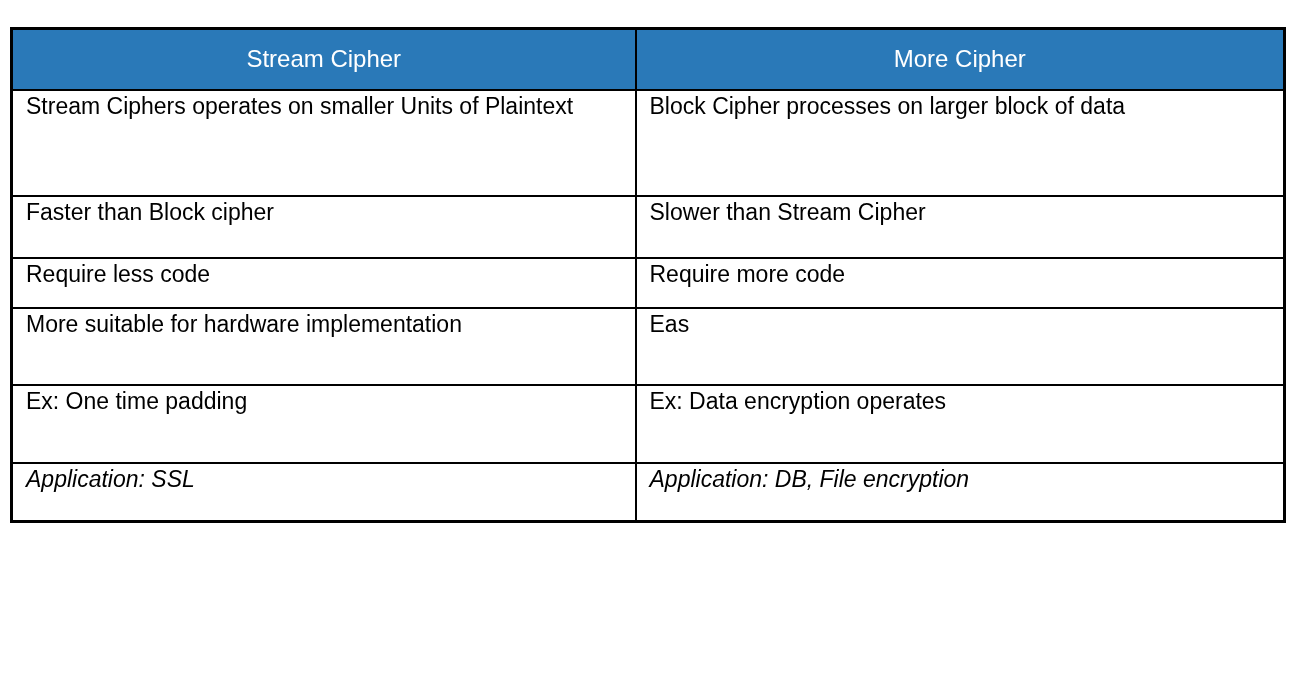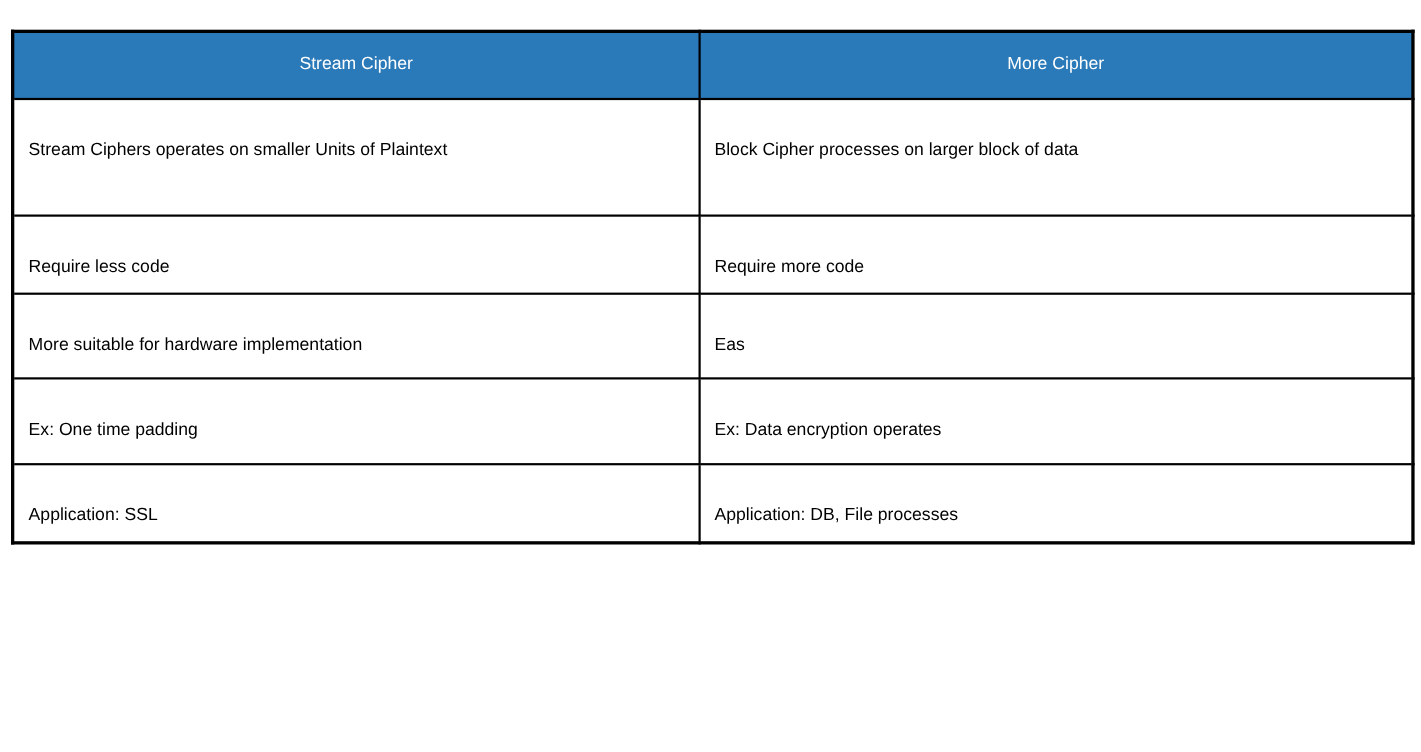--- a/index.html
+++ b/index.html
@@ -27,45 +27,45 @@
     border-collapse: collapse;
     table-layout: fixed;
     background: var(--background);
     border: 3px solid var(--border);
   }
   table.comparison col.c1 { width: 624px; }
   table.comparison col.c2 { width: 649px; }
   th {
     background: var(--header-bg);
     color: var(--header-text);
-    font-size: 16px;
+    font-size: 24px;
     font-weight: normal;
     text-align: center;
     vertical-align: middle;
     height: 61px;
     border: 2px solid var(--border);
     border-top: none;
   }
   td {
     color: var(--cell-text);
-    font-size: 16px;
+    font-size: 23px;
     line-height: 31px;
     vertical-align: top;
     text-align: left;
-    padding: 30px 20px 8px 13px;
+    padding: 0 20px 8px 13px;
     border: 2px solid var(--border);
     background: var(--background);
   }
   tr.r1 td { height: 106px; }
   tr.r2 td { height: 62px; }
   tr.r3 td { height: 142px; }
-  tr.r4 td { height: 71px; }
+  tr.r4 td { height: 50px; }
   tr.r5 td { height: 77px; }
   tr.r6 td { height: 78px; }
-  tr.r7 td { height: 59px; }
+  tr.r7 td { height: 59px; font-style: italic; }
 </style>
 </head>
 <body>
 
 <div class="page">
   <table class="comparison">
     <colgroup>
         <col class="c1">
         <col class="c2">
       </colgroup>
@@ -73,31 +73,35 @@
       <tr>
         <th>Stream Cipher</th>
         <th>More Cipher</th>
       </tr>
     </thead>
     <tbody>
       <tr class="r1">
         <td>Stream Ciphers operates on smaller Units of Plaintext</td>
         <td>Block Cipher processes on larger block of data</td>
       </tr>
+      <tr class="r2">
+        <td>Faster than Block cipher</td>
+        <td>Slower than Stream Cipher</td>
+      </tr>
       <tr class="r4">
         <td>Require less code</td>
         <td>Require more code</td>
       </tr>
       <tr class="r5">
         <td>More suitable for hardware implementation</td>
         <td>Eas</td>
       </tr>
       <tr class="r6">
         <td>Ex: One time padding</td>
         <td>Ex: Data encryption operates</td>
       </tr>
       <tr class="r7">
         <td>Application: SSL</td>
-        <td>Application: DB, File processes</td>
+        <td>Application: DB, File encryption</td>
       </tr>
     </tbody>
   </table>
 </div>
 
 </body></html>

